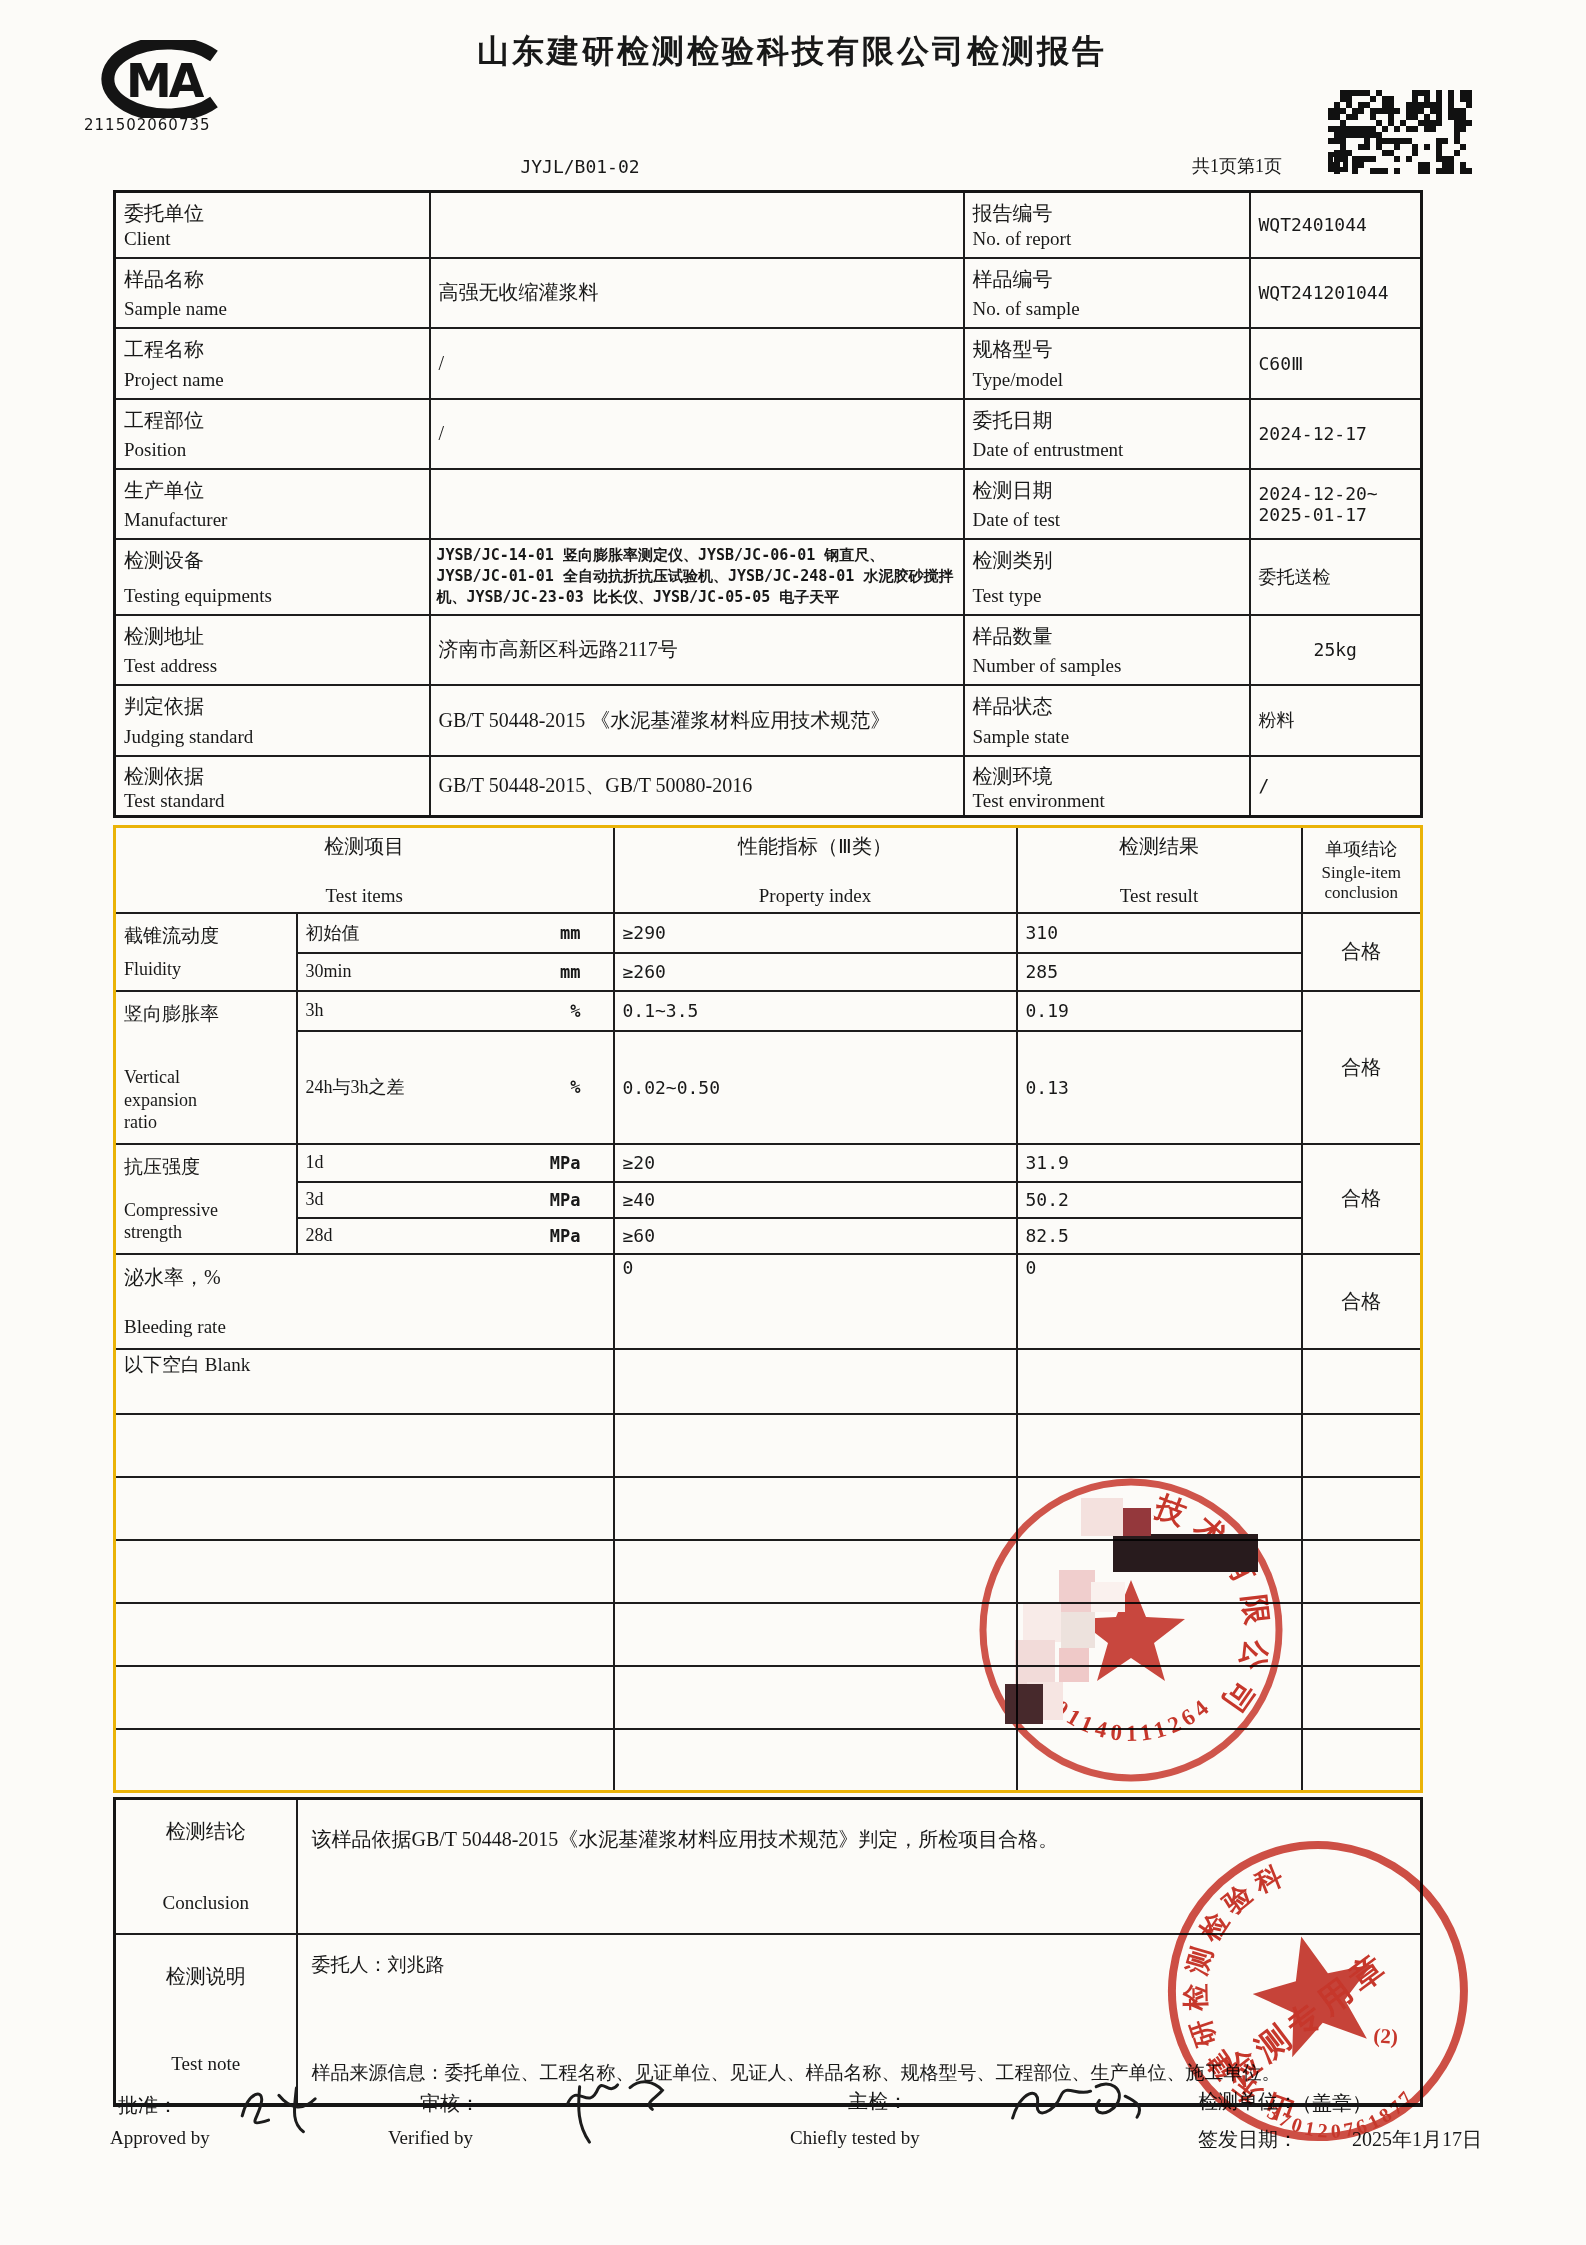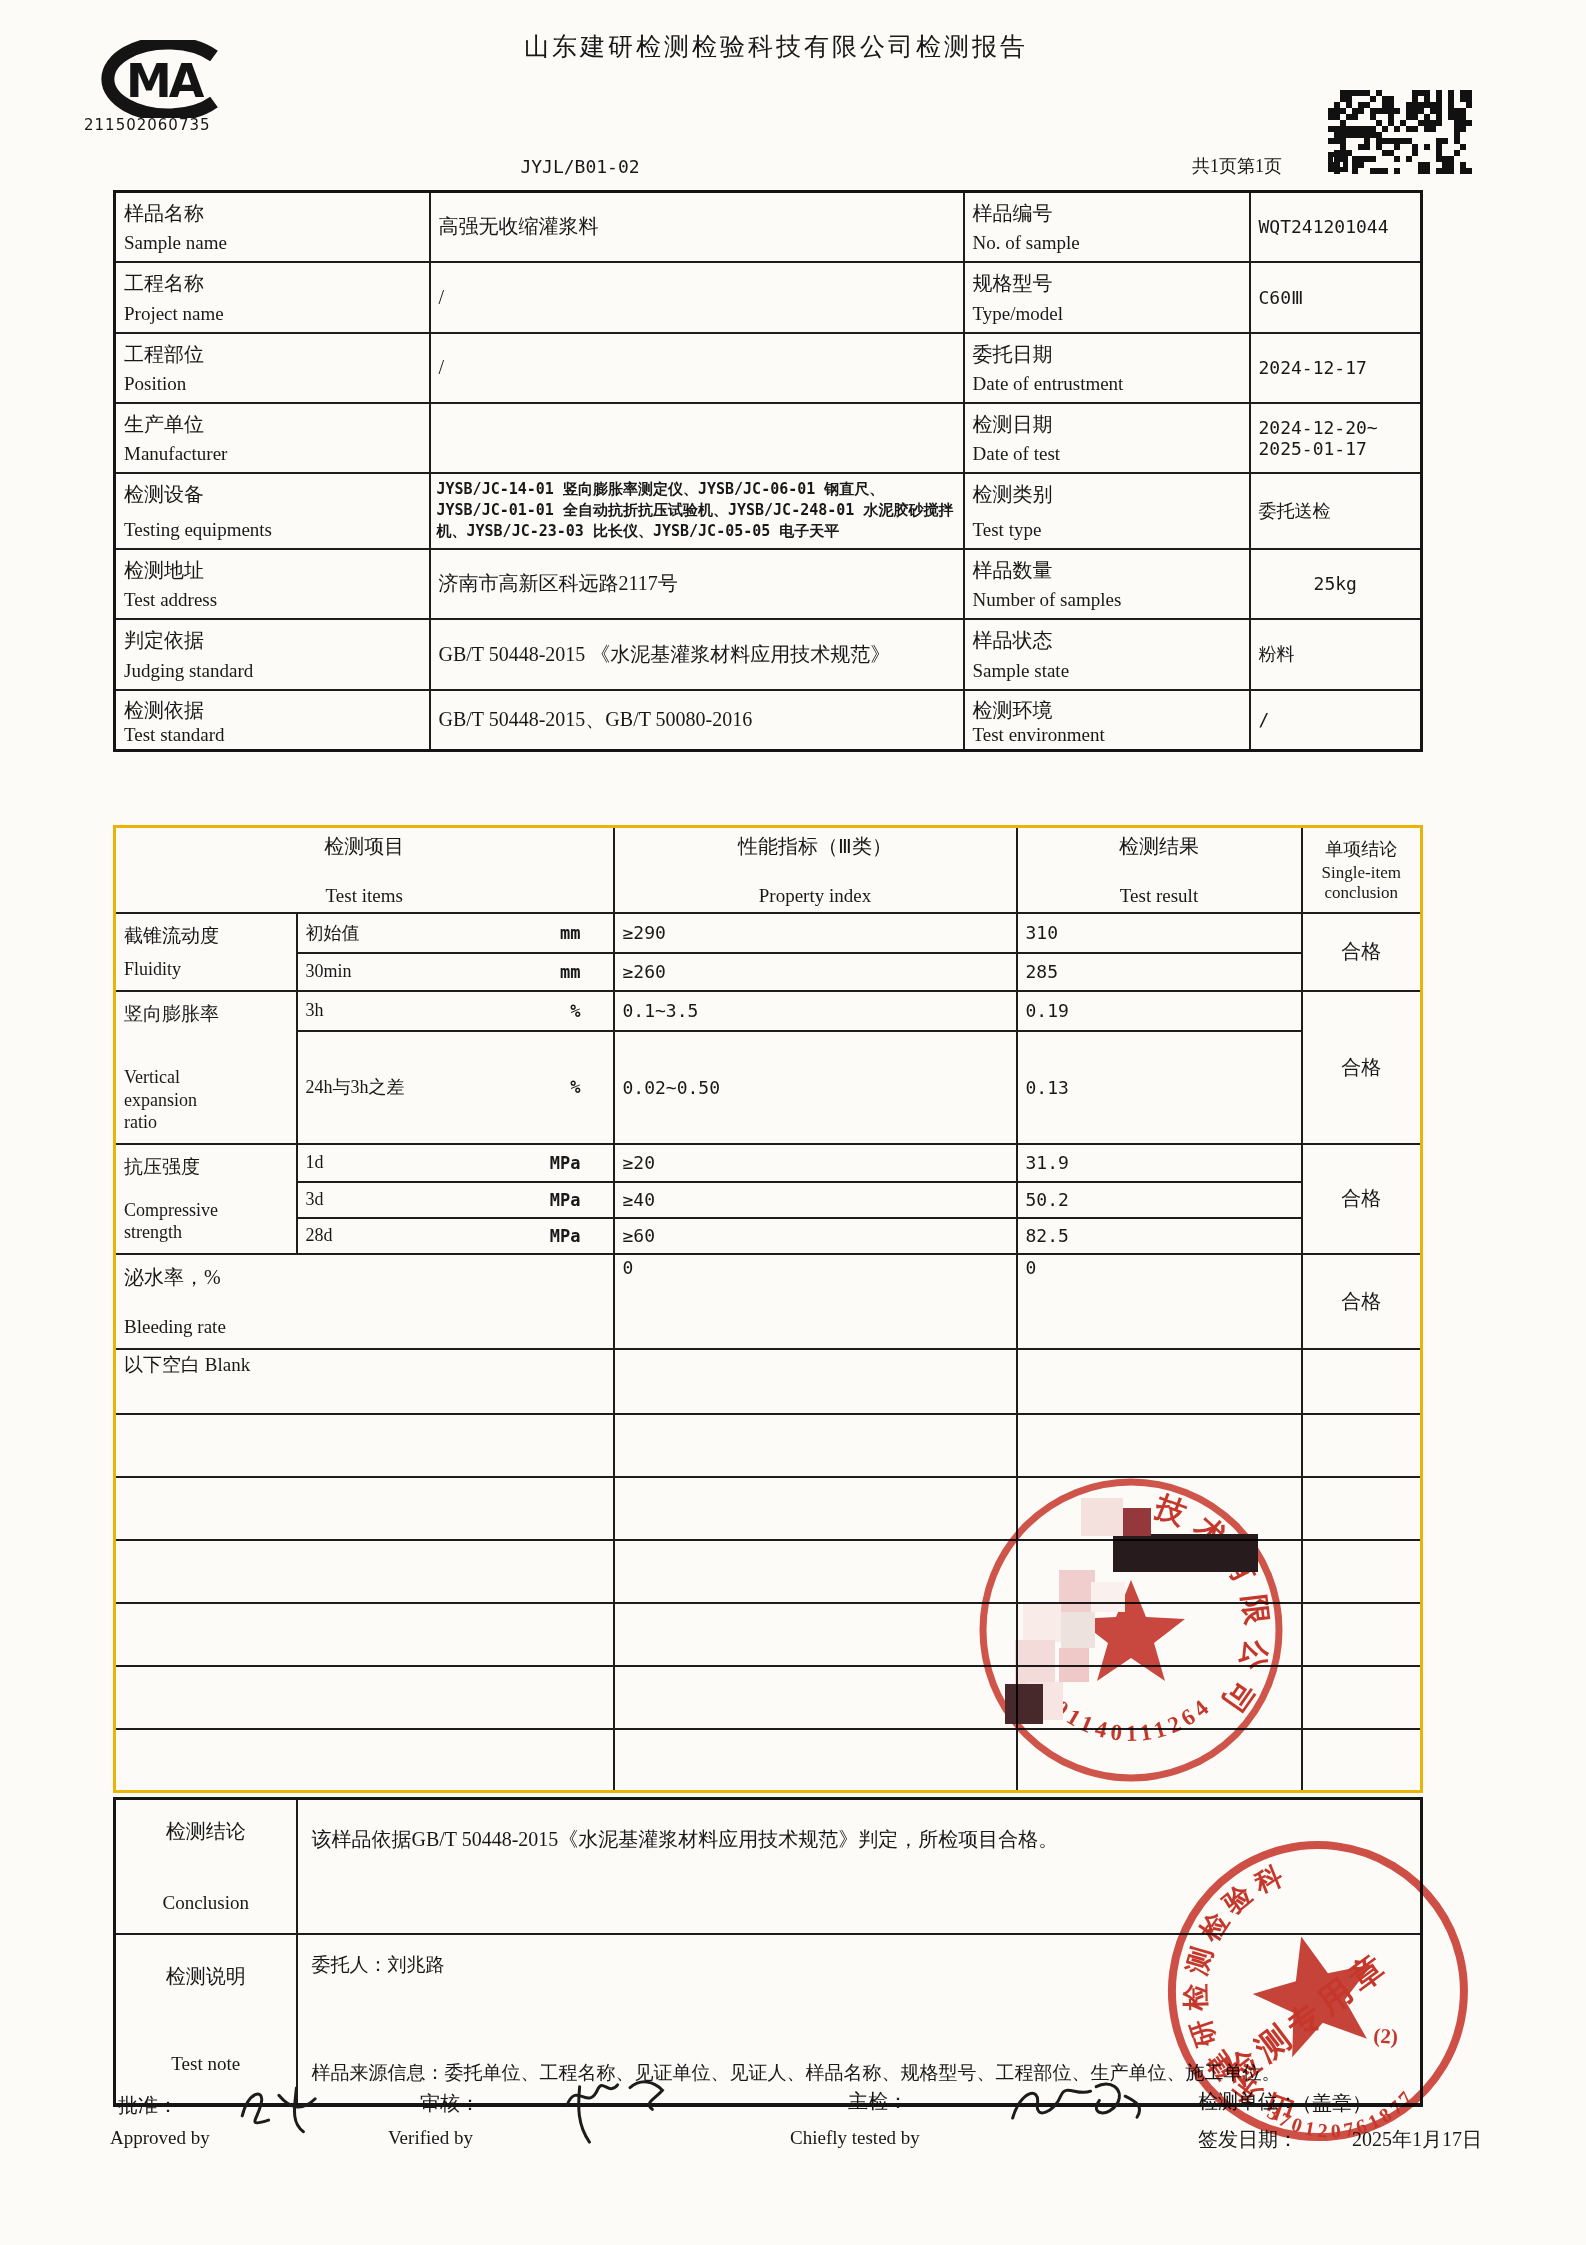--- a/index.html
+++ b/index.html
@@ -2,22 +2,22 @@
 <html><head>
 <meta charset="utf-8">
 <style>
   html,body{margin:0;padding:0;background:#e9e7e3;}
   .page{position:relative;width:1586px;height:2245px;margin:0 auto;background:#fcfbf8;
         font-family:"Liberation Serif","DejaVu Sans",serif;color:#181818;overflow:hidden;}
   
   .cma-logo{position:absolute;left:92px;top:40px;width:140px;height:78px;}
   .cma-code{position:absolute;left:84px;top:116px;width:160px;font-family:"DejaVu Sans","Liberation Sans",sans-serif;
             font-size:15px;letter-spacing:1px;color:#151515;}
-  .title-cn{position:absolute;left:36px;top:30px;width:1480px;text-align:center;
-            font-size:25px;font-weight:400;letter-spacing:3px;}
+  .title-cn{position:absolute;left:52px;top:30px;width:1480px;text-align:center;
+            font-size:32px;font-weight:700;letter-spacing:3px;}
   .title-en{position:absolute;left:40px;top:86px;width:1480px;text-align:center;
             font-family:"Liberation Sans","DejaVu Sans",sans-serif;font-size:21px;font-weight:700;}
   .form-code{position:absolute;left:430px;top:156px;width:300px;text-align:center;
              font-family:"DejaVu Sans Mono","Liberation Mono",monospace;font-size:18px;}
   .page-info{position:absolute;left:1192px;top:154px;font-size:18px;}
   .qr{position:absolute;left:1328px;top:90px;}
   
   table{border-collapse:collapse;table-layout:fixed;}
   td{border:2px solid #1d1d1d;padding:2px 8px;overflow:hidden;vertical-align:middle;}
   .tbl{position:absolute;left:113px;}
@@ -238,20 +238,36 @@
   </svg>
 
   <table class="tbl info">
     <colgroup>
         <col style="width:315px">
         <col style="width:534px">
         <col style="width:286px">
         <col style="width:172px">
       </colgroup>
     <tbody>
+        <tr style="height: 66px;">
+          <td>
+            <div class="lab" style="height: 50px;">
+              <span class="cn">委托单位</span>
+              <span class="en">Client</span>
+            </div>
+          </td>
+          <td class="val-cjk"></td>
+          <td>
+            <div class="lab" style="height: 50px;">
+              <span class="cn">报告编号</span>
+              <span class="en">No. of report</span>
+            </div>
+          </td>
+          <td class="val-mono" style="white-space: pre-line;">WQT2401044</td>
+        </tr>
         <tr style="height: 70px;">
           <td>
             <div class="lab" style="height: 54px;">
               <span class="cn">样品名称</span>
               <span class="en">Sample name</span>
             </div>
           </td>
           <td class="val-cjk">高强无收缩灌浆料</td>
           <td>
             <div class="lab" style="height: 54px;">

